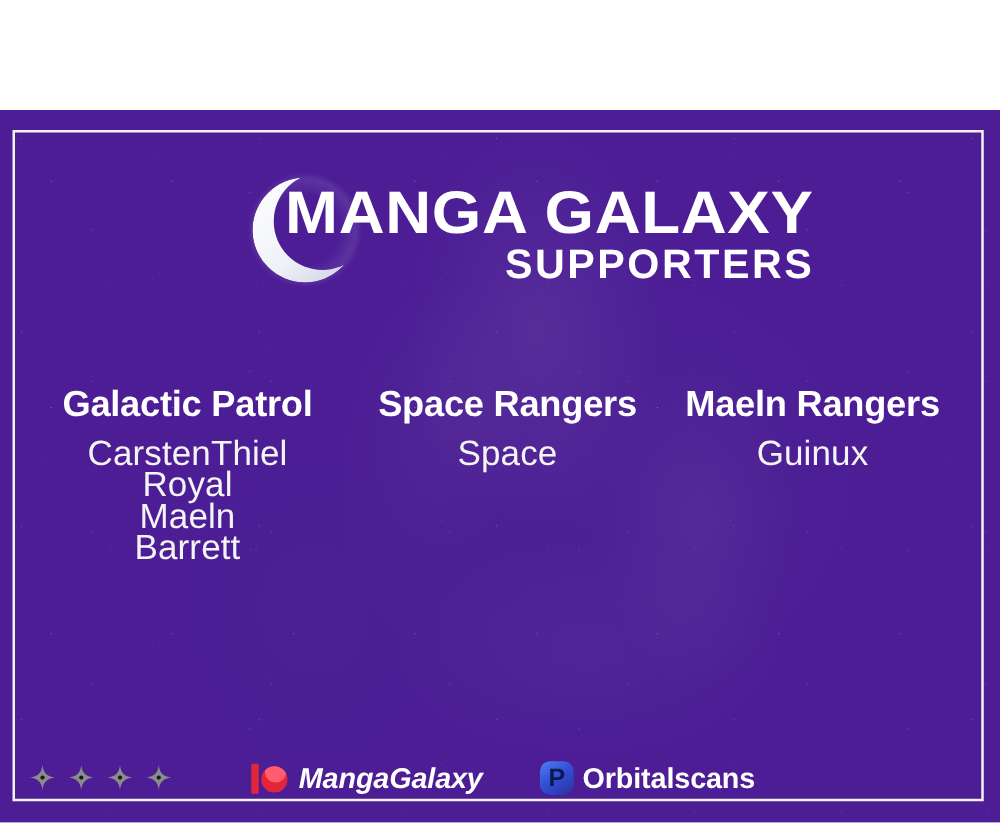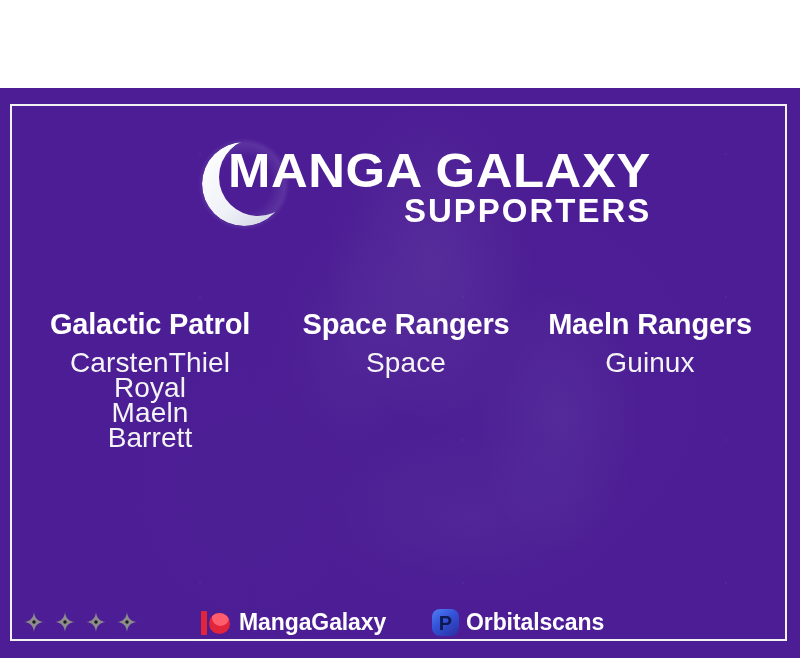--- a/index.html
+++ b/index.html
@@ -202,21 +202,21 @@
     align-items: center;
   }
 
   .partner {
     position: absolute;
     display: flex;
     align-items: center;
     gap: 7px;
     top: 7px;
   }
-  .partner-manga { left: 200px; }
+  .partner-manga { left: 200px; font-style: italic; }
   .partner-orbital { left: 432px; }
 
   .partner-label {
     font-size: 23px;
     line-height: 27px;
     font-weight: 600;
     color: #ffffff;
     letter-spacing: -0.1px;
     white-space: nowrap;
   }

